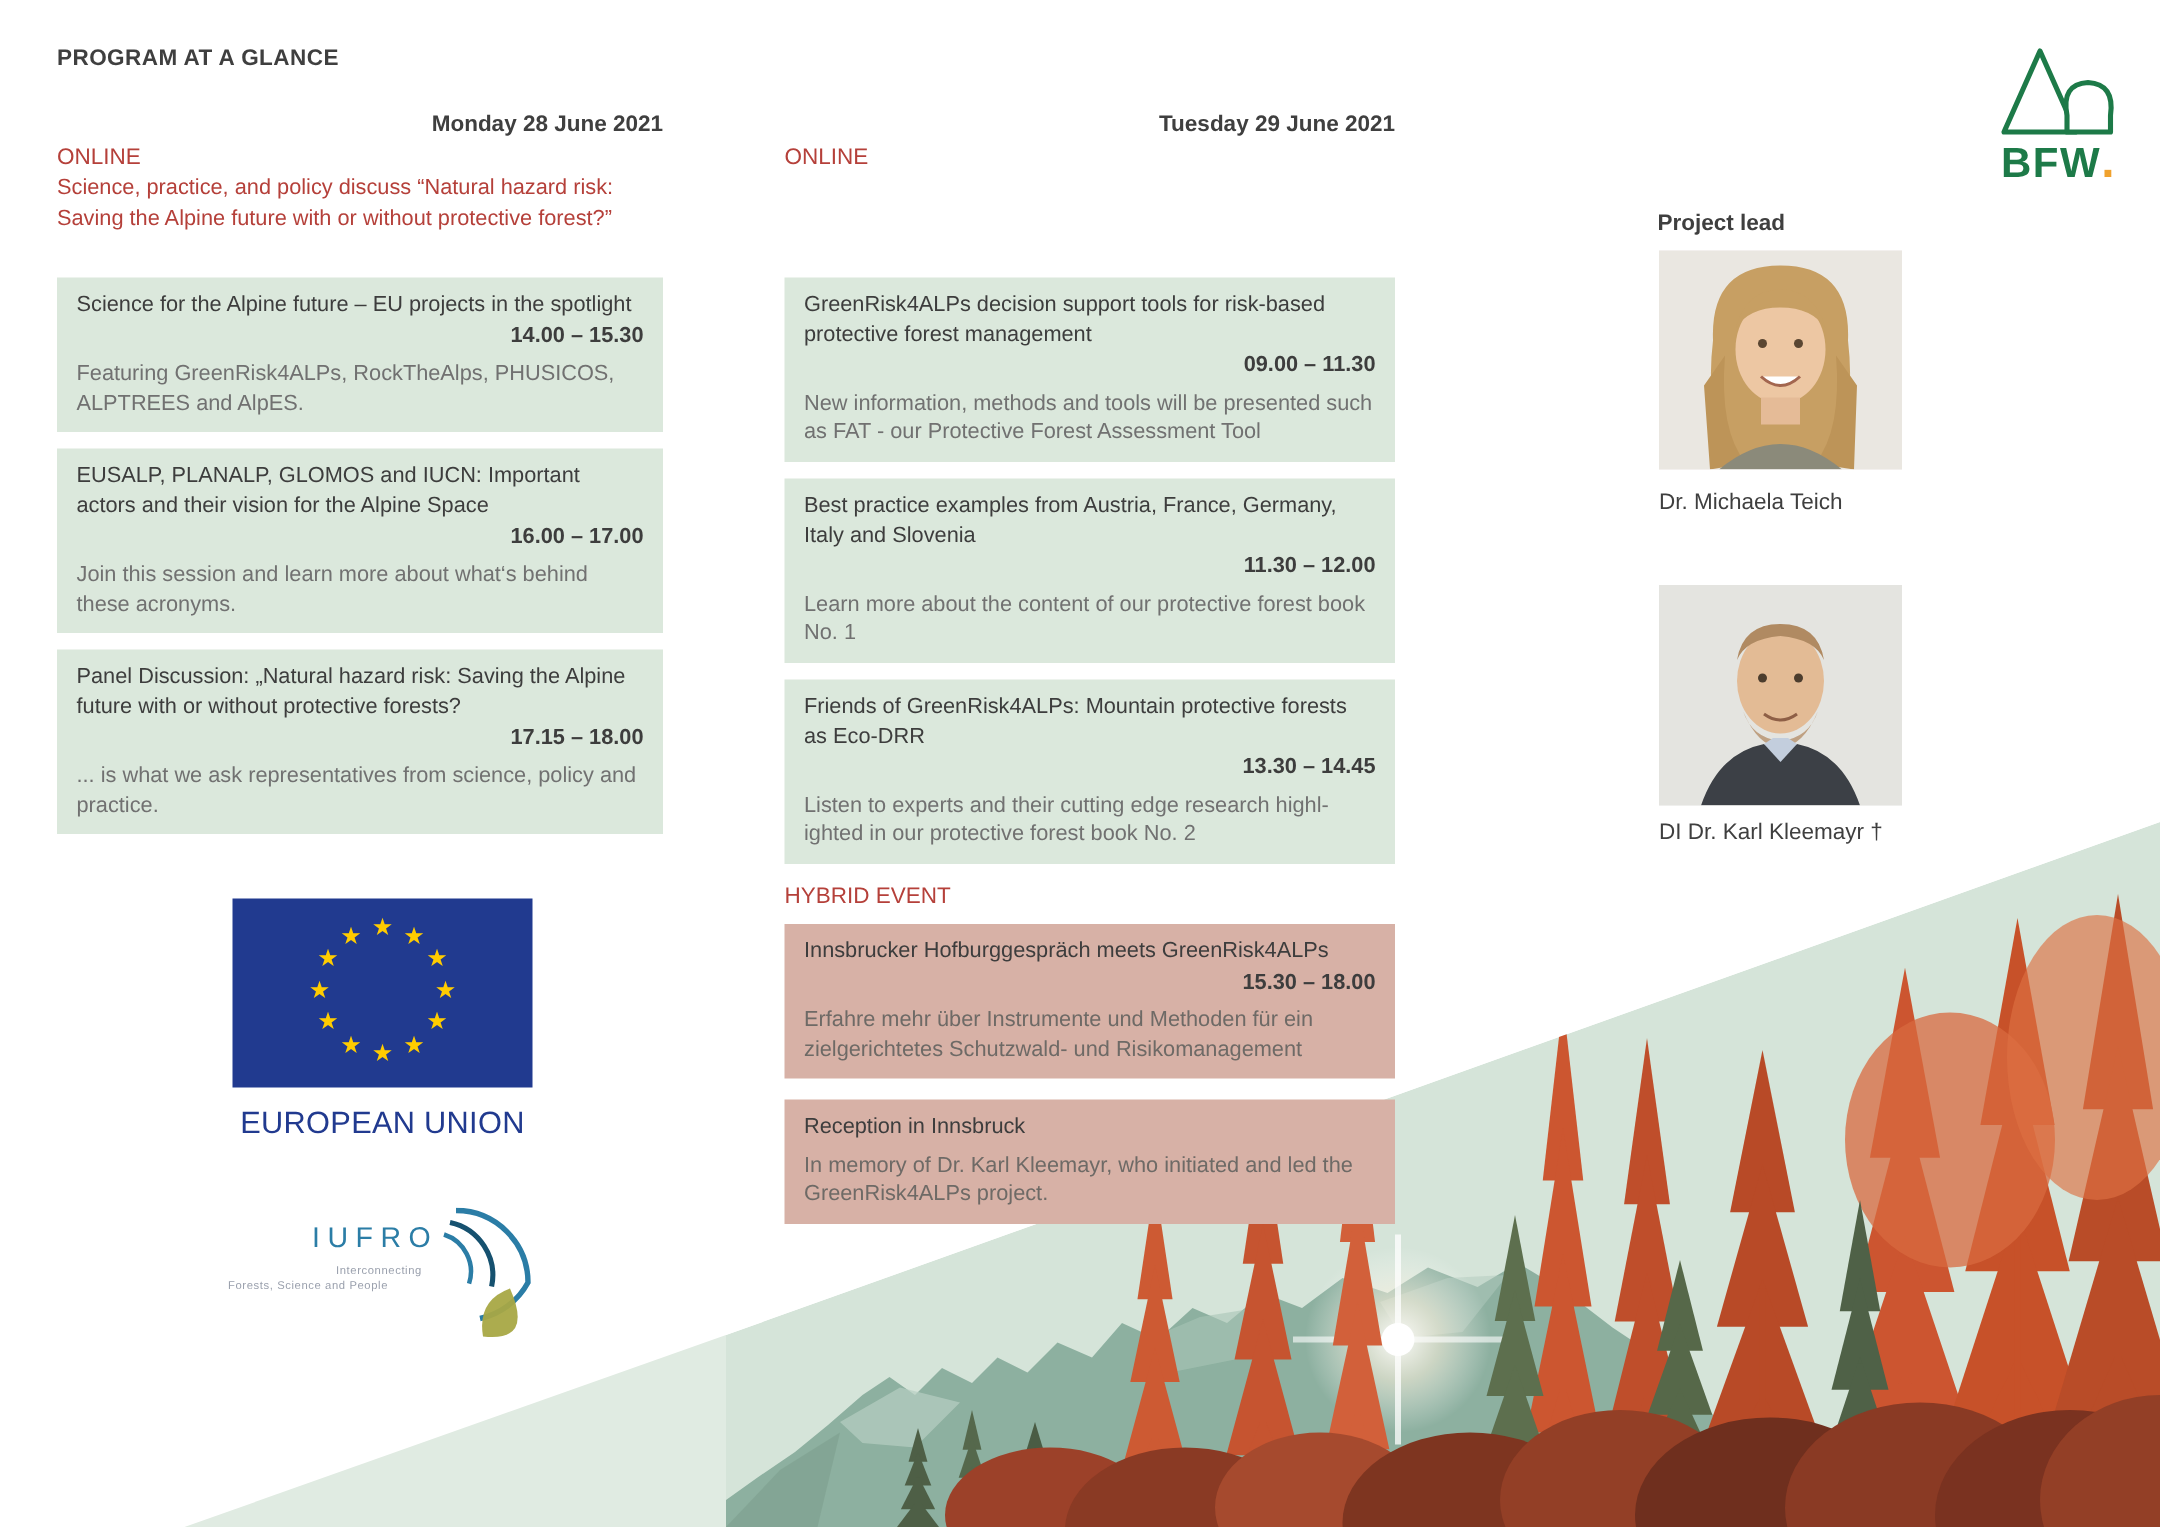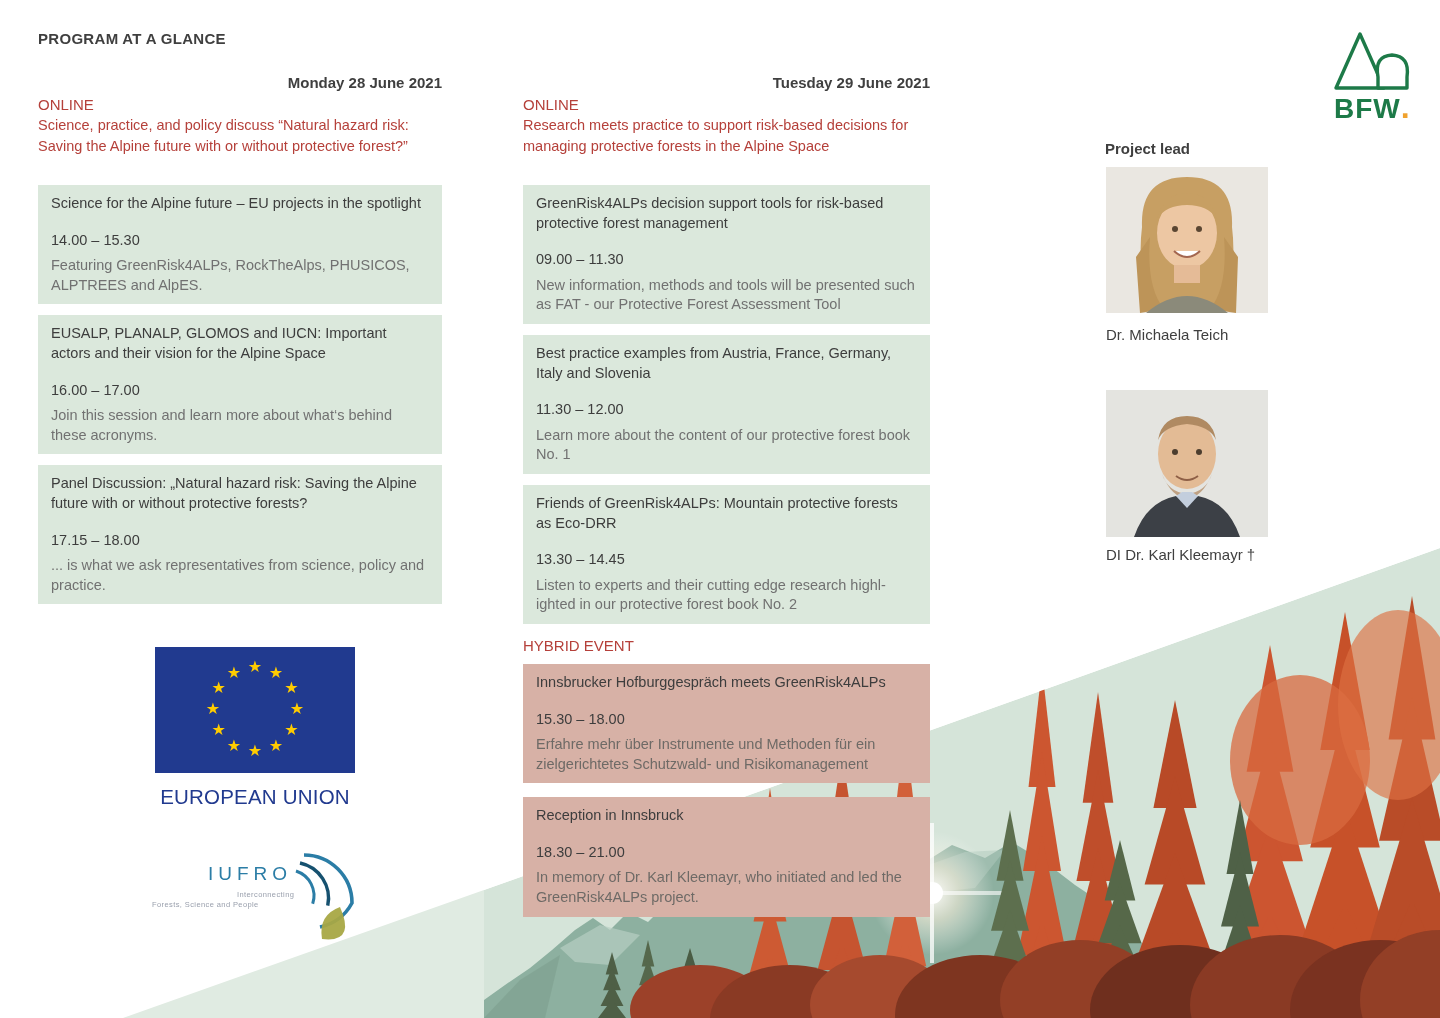--- a/index.html
+++ b/index.html
@@ -25,38 +25,38 @@
   .col-tue{left:523px;width:407px;}
 
   .day-area{height:113px;}
   .day-head{font-size:15px;font-weight:bold;line-height:21px;color:#3f3f3f;text-align:right;}
   .mode{font-size:15px;line-height:21px;color:var(--accent-red);margin-top:1px;}
   .theme{font-size:14.5px;line-height:20.5px;color:var(--accent-red);}
 
   .card{background:var(--card-green);padding:9px 13px;margin-bottom:11px;
         font-size:14.5px;line-height:19.6px;}
   .card .t{color:#3d3d3d;}
-  .card .time{font-weight:normal;color:#3d3d3d;margin-top:17px;}
+  .card .time{font-weight:bold;color:#3d3d3d;margin-top:1px;text-align:right;}
   .card .d{color:#717171;margin-top:6px;}
   .card.rose{background:var(--card-rose);}
   .card.rose .d{color:#6e6a66;}
 
   .hybrid-label{color:var(--accent-red);font-size:15px;line-height:20px;margin:12px 0 8px;}
 
   .eu-block{margin:43px 0 0 112px;width:210px;text-align:center;}
   .eu-flag{position:relative;width:200px;height:126px;background:var(--eu-blue);margin:0 auto;}
   .eu-star{position:absolute;color:var(--star-yellow);font-size:16px;line-height:16px;width:16px;
            text-align:center;}
   .eu-caption{margin-top:12px;font-size:20.5px;font-weight:normal;letter-spacing:.2px;
               color:var(--eu-blue);}
 
   .iufro{position:relative;margin:44px 0 0 104px;width:240px;height:92px;}
   .iufro-name{position:absolute;left:66px;top:10px;font-size:19px;letter-spacing:5px;color:#2b7da6;}
   .iufro-tag{position:absolute;font-size:7.5px;letter-spacing:.4px;color:#9aa0ad;white-space:nowrap;}
-  .iufro-tag.t1{left:47px;top:37px;padding-left:48px;}
+  .iufro-tag.t1{left:34px;top:37px;padding-left:48px;}
   .iufro-tag.t2{left:10px;top:47px;}
   .iufro-art{position:absolute;left:150px;top:0;}
 
   .bfw{position:absolute;left:1330px;top:28px;width:104px;height:104px;}
 
   .lead-label{position:absolute;left:1105px;top:140px;font-size:15px;font-weight:bold;color:#3f3f3f;}
   .portrait{position:absolute;left:1106px;width:162px;height:146px;background:#e9e6e0;overflow:hidden;}
   .portrait.p1{top:167px;}
   .portrait.p2{top:390px;height:147px;background:#e3e3df;}
   .cap{position:absolute;left:1106px;font-size:15px;color:#3f3f3f;}
@@ -249,21 +249,20 @@
           <path d="M12 2 A48 48 0 0 1 60 50 A48 48 0 0 1 28 74" fill="none" stroke="#2b7da6" stroke-width="3.6"></path>
           <path d="M30 48 Q46 84 12 80 Q8 56 30 48 Z" fill="#a8a845" opacity="0.95" transform="translate(18 6)"></path>
         </svg>
       </div>
     </div>
 
     <div class="col col-tue">
       <div class="day-area">
         <div class="day-head">Tuesday 29 June 2021</div>
         <div class="mode">ONLINE</div>
-        <div class="theme">Research meets practice to support risk-based decisions for managing protective forests in the Alpine Space</div>
       </div>
 
       <div class="card">
         <div class="t">GreenRisk4ALPs decision support tools for risk-based protective forest management</div>
         <div class="time">09.00 – 11.30</div>
         <div class="d">New information, methods and tools will be presented such as FAT - our Protective Forest Assessment Tool</div>
       </div>
       <div class="card">
         <div class="t">Best practice examples from Austria, France, Germany, Italy and Slovenia</div>
         <div class="time">11.30 – 12.00</div>
@@ -277,21 +276,20 @@
 
       <div class="hybrid-label">HYBRID EVENT</div>
 
       <div class="card rose">
         <div class="t">Innsbrucker Hofburggespräch meets GreenRisk4ALPs</div>
         <div class="time">15.30 – 18.00</div>
         <div class="d">Erfahre mehr über Instrumente und Methoden für ein zielgerichtetes Schutzwald- und Risikomanagement</div>
       </div>
       <div class="card rose" style="margin-top:14px">
         <div class="t">Reception in Innsbruck</div>
-        <div class="time">18.30 – 21.00</div>
         <div class="d">In memory of Dr. Karl Kleemayr, who initiated and led the GreenRisk4ALPs project.</div>
       </div>
     </div>
 
     <svg class="bfw" viewBox="0 0 104 104">
       <path d="M30 6 L54 60 L6 60 Z" fill="none" stroke="#1d7a48" stroke-width="3.4" stroke-linejoin="round"></path>
       <path d="M48 60 V49 Q44 28 62 27 Q80 28 77 49 V60 Z" fill="#ffffff" stroke="#1d7a48" stroke-width="3.4" stroke-linejoin="round"></path>
       <text x="4" y="90" font-family="Liberation Sans, sans-serif" font-size="28" font-weight="bold" letter-spacing="1">
         <tspan fill="#1d7a48">BFW</tspan><tspan fill="#f0a22e" font-size="32">.</tspan>
       </text>

